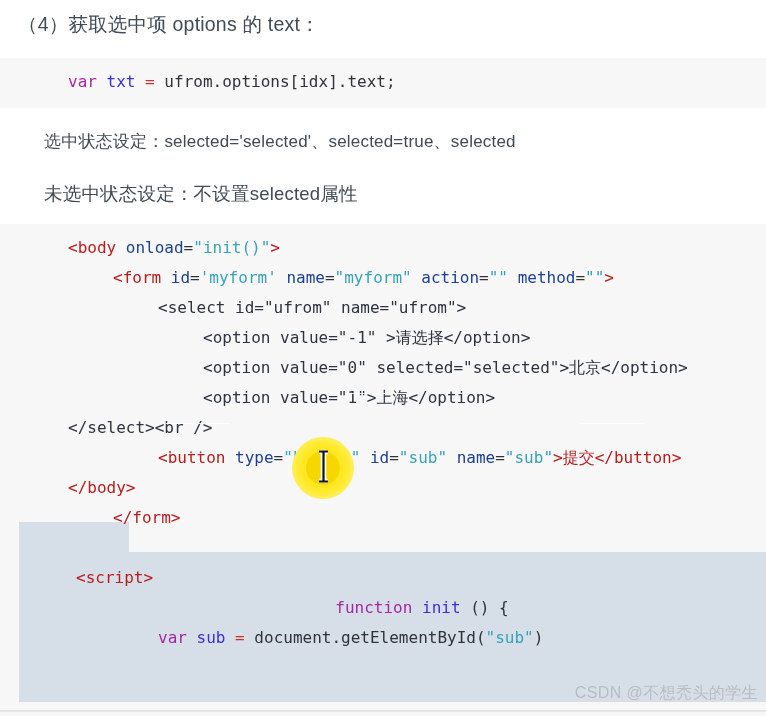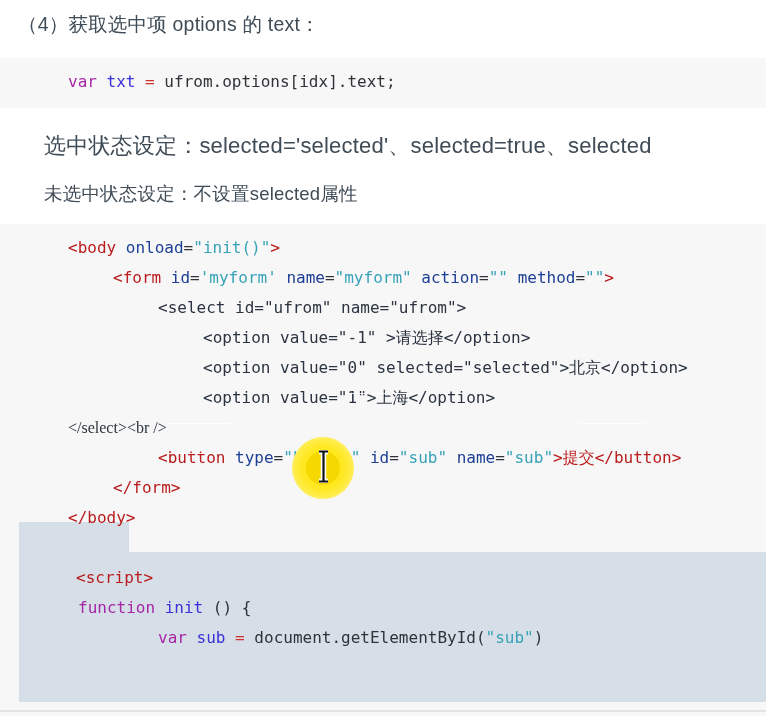--- a/index.html
+++ b/index.html
@@ -33,21 +33,21 @@
   .heading {
     position: absolute;
     left: 18px;
     top: 10px;
     font-size: 19.5px;
   }
   .note-1 {
     position: absolute;
     left: 44px;
     top: 129px;
-    font-size: 22px;
+    font-size: 17px;
   }
   .note-2 {
     position: absolute;
     left: 44px;
     top: 180px;
     font-size: 18.5px;
   }
 
   
   .codeblock {
@@ -191,40 +191,41 @@
     <div class="selection sel-a"></div>
     <div class="selection sel-b"></div>
 
     <div class="code-lines">
         <div class="cline" style="padding-left: 28px;"><span class="t-tag">&lt;body</span><span class="t-plain"> </span><span class="t-attr">onload</span><span class="t-plain">=</span><span class="t-str">"init()"</span><span class="t-tag">&gt;</span></div>
         <div class="cline" style="padding-left: 73px;"><span class="t-tag">&lt;form</span><span class="t-plain"> </span><span class="t-attr">id</span><span class="t-plain">=</span><span class="t-str">'myform'</span><span class="t-plain"> </span><span class="t-attr">name</span><span class="t-plain">=</span><span class="t-str">"myform"</span><span class="t-plain"> </span><span class="t-attr">action</span><span class="t-plain">=</span><span class="t-str">""</span><span class="t-plain"> </span><span class="t-attr">method</span><span class="t-plain">=</span><span class="t-str">""</span><span class="t-tag">&gt;</span></div>
         <div class="cline" style="padding-left: 118px;"><span class="t-sel">&lt;select id="ufrom" name="ufrom"&gt;</span></div>
         <div class="cline" style="padding-left: 163px;"><span class="t-sel">&lt;option value="-1" &gt;请选择&lt;/option&gt;</span></div>
         <div class="cline" style="padding-left: 163px;"><span class="t-sel">&lt;option value="0" selected="selected"&gt;北京&lt;/option&gt;</span></div>
         <div class="cline" style="padding-left: 163px;"><span class="t-sel">&lt;option value="1"&gt;上海&lt;/option&gt;</span></div>
-        <div class="cline" style=" font-family: Liberation Serif, serif;"><span class="t-sel">&lt;/select&gt;&lt;br /&gt;</span></div>
+        <div class="cline" style=""><span class="t-sel">&lt;/select&gt;&lt;br /&gt;</span></div>
         <div class="cline" style="padding-left: 118px;"><span class="t-tag">&lt;button</span><span class="t-plain"> </span><span class="t-attr">type</span><span class="t-plain">=</span><span class="t-str">"button"</span><span class="t-plain"> </span><span class="t-attr">id</span><span class="t-plain">=</span><span class="t-str">"sub"</span><span class="t-plain"> </span><span class="t-attr">name</span><span class="t-plain">=</span><span class="t-str">"sub"</span><span class="t-tag">&gt;提交</span><span class="t-tag">&lt;/button&gt;</span></div>
+        <div class="cline" style="padding-left: 28px;"><span class="t-tag">&lt;/body&gt;</span></div>
         <div class="cline" style="padding-left: 73px;"><span class="t-tag">&lt;/form&gt;</span></div>
-        <div class="cline" style="padding-left: 28px;"><span class="t-tag">&lt;/body&gt;</span></div>
         <div class="cline" style="padding-left: 28px;">&nbsp;</div>
         <div class="cline" style="padding-left: 36px;"><span class="t-tag">&lt;script&gt;</span></div>
-        <div class="cline" style="padding-left: 38px;"><span class="t-kw">function</span><span class="t-plain"> </span><span class="t-fn">init</span><span class="t-plain"> () {</span></div>
+        <div class="cline" style="padding-left: 38px; text-align: center;"><span class="t-kw">function</span><span class="t-plain"> </span><span class="t-fn">init</span><span class="t-plain"> () {</span></div>
         <div class="cline" style="padding-left: 118px;"><span class="t-kw">var</span><span class="t-plain"> </span><span class="t-var">sub</span><span class="t-plain"> </span><span class="t-op">=</span><span class="t-plain"> document.getElementById(</span><span class="t-str">"sub"</span><span class="t-plain">)</span></div>
       </div>
   </div>
 
   <div class="cjk-underline" style="left:345px; top:393px; width:72px;"></div>
   <div class="cjk-underline" style="left:166px; top:423px; width:64px;"></div>
   <div class="cjk-underline" style="left:165px; top:453px; width:55px;"></div>
   <div class="cjk-underline" style="left:580px; top:423px; width:64px;"></div>
 
   <div class="cursor-halo"></div>
   <div class="cursor-inner"></div>
   <div class="ibeam">
     <svg width="13" height="33" viewBox="0 0 13 33">
       <path d="M2 1.5 H11 M6.5 1.5 V31.5 M2 31.5 H11" stroke="#ffffff" stroke-width="5.5" fill="none" stroke-linecap="butt"></path>
       <path d="M2 1.5 H11 M6.5 1.5 V31.5 M2 31.5 H11" stroke="#121212" stroke-width="2.2" fill="none" stroke-linecap="butt"></path>
     </svg>
   </div>
 
+  <div class="watermark">CSDN @不想秃头的学生</div>
 
   <div class="bottom-rule"></div>
 </div>
 
 </body></html>

